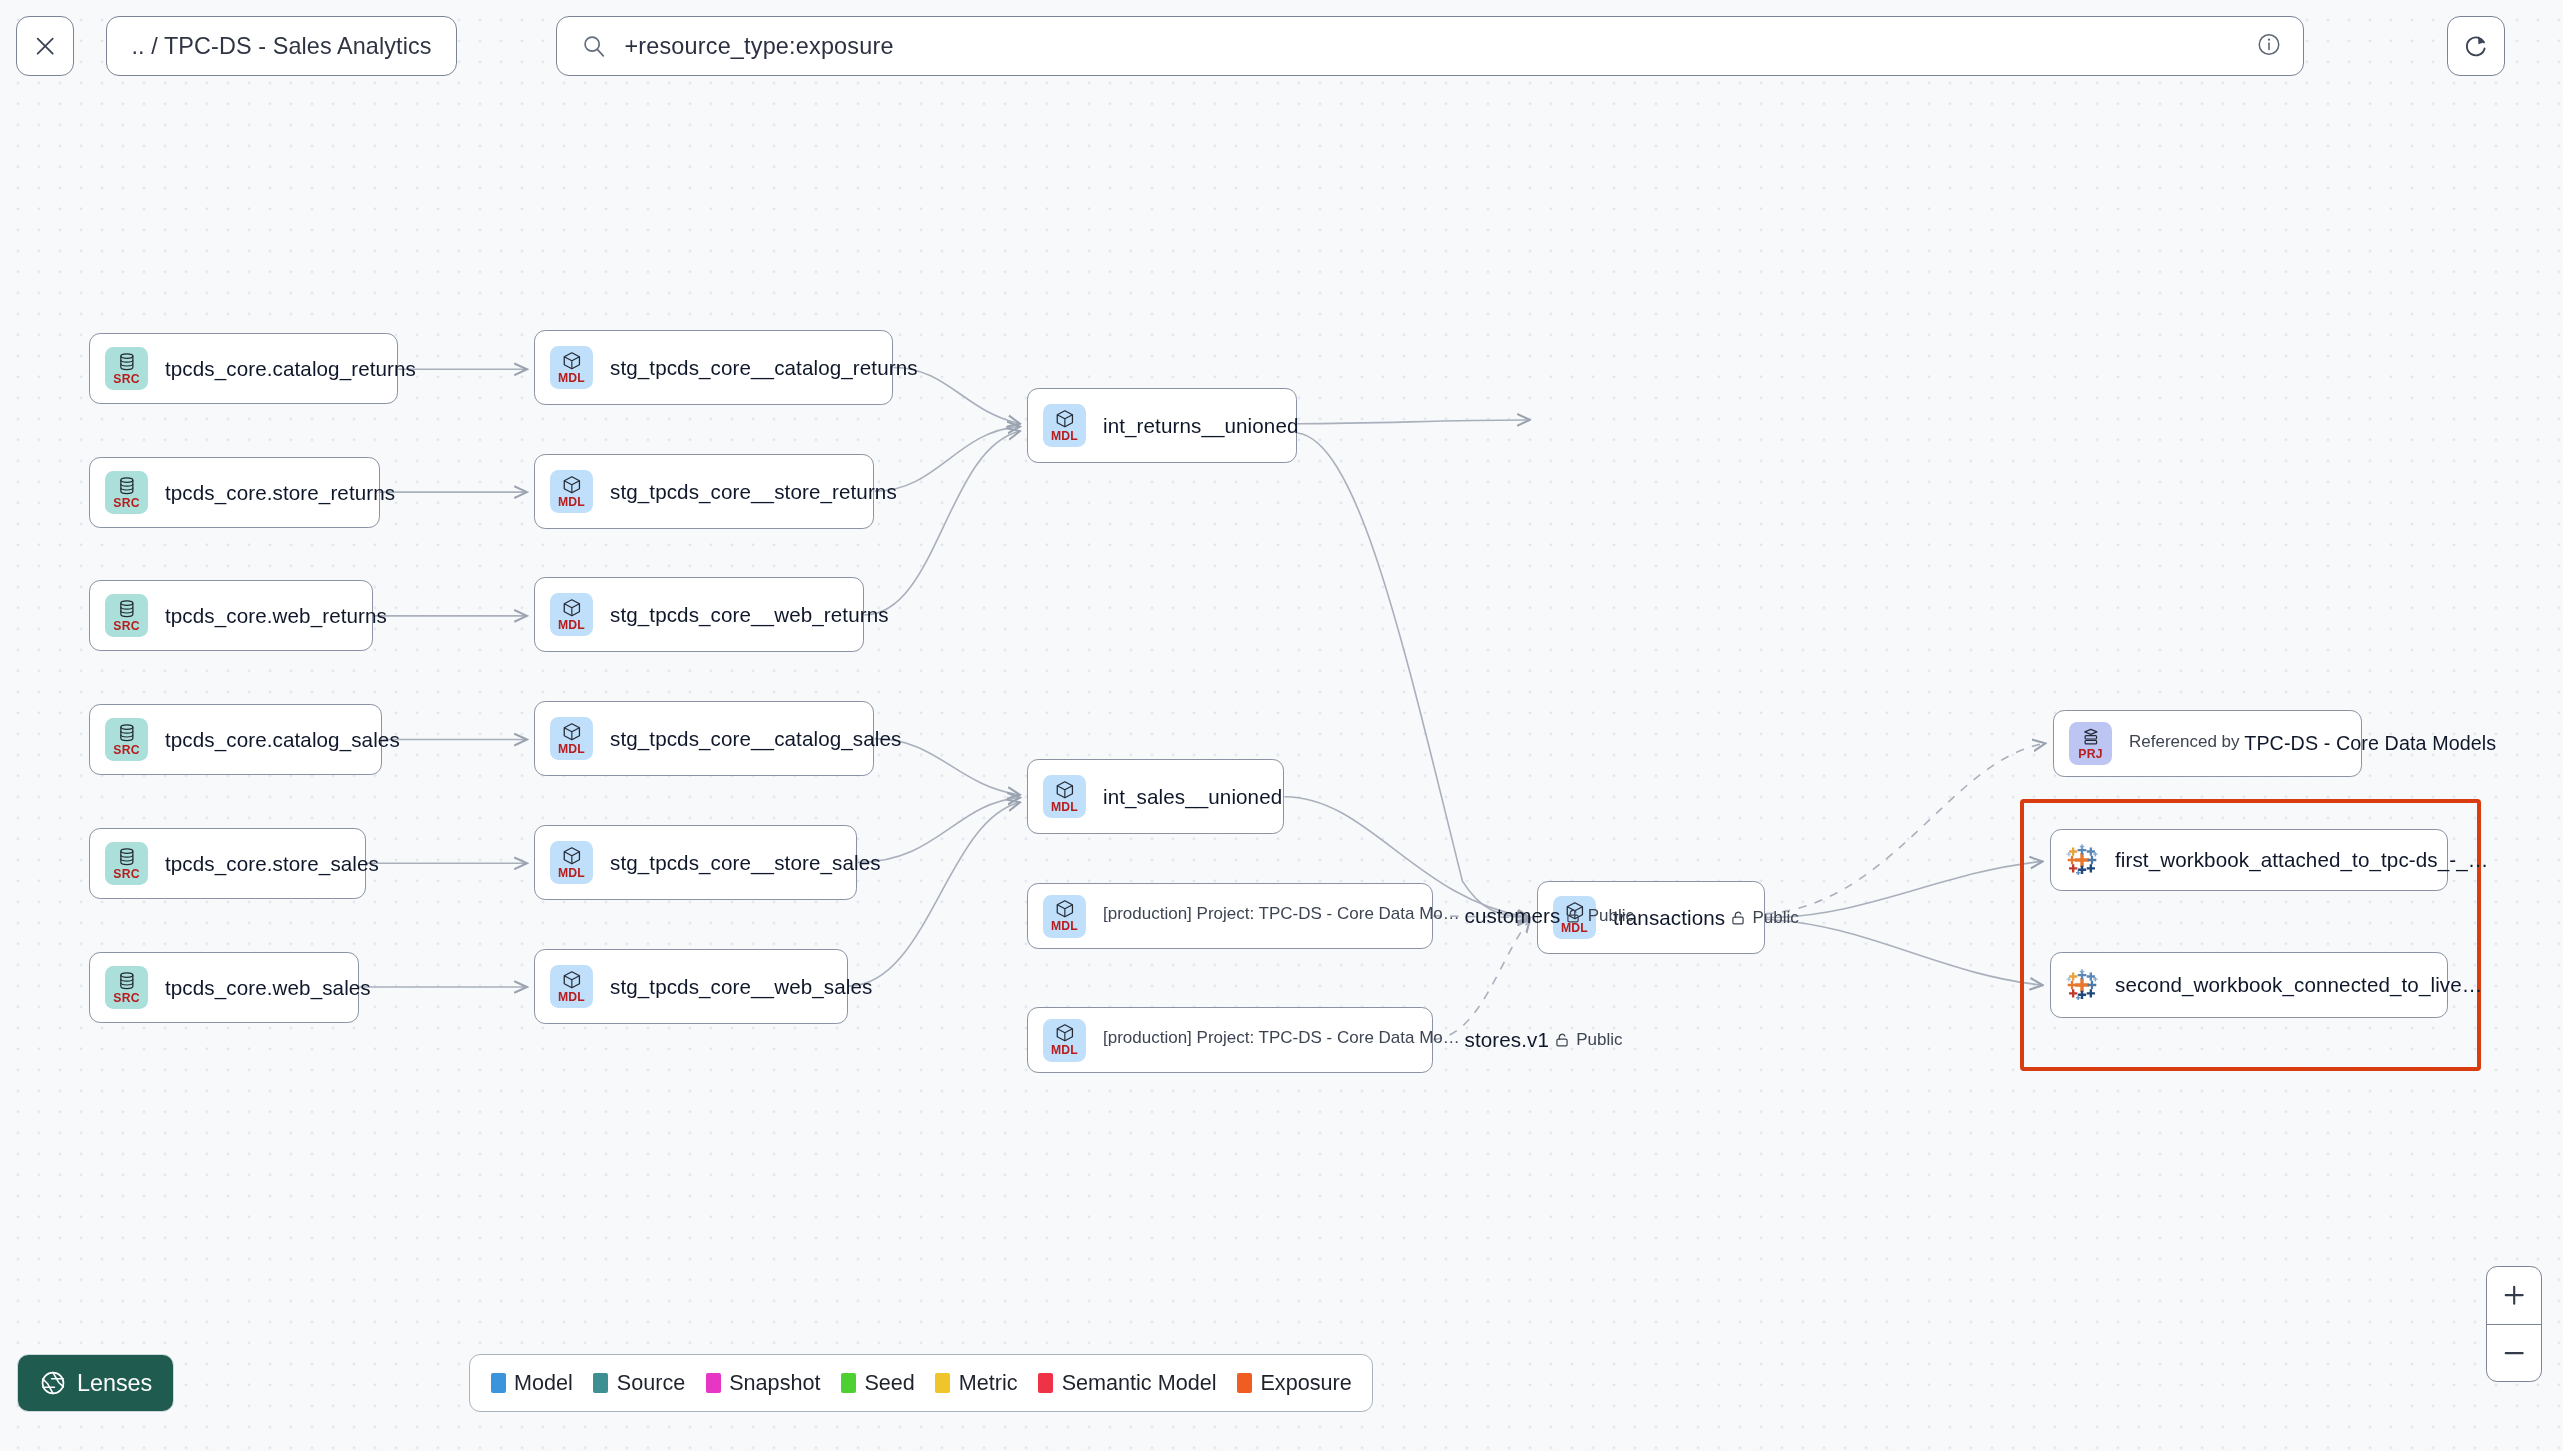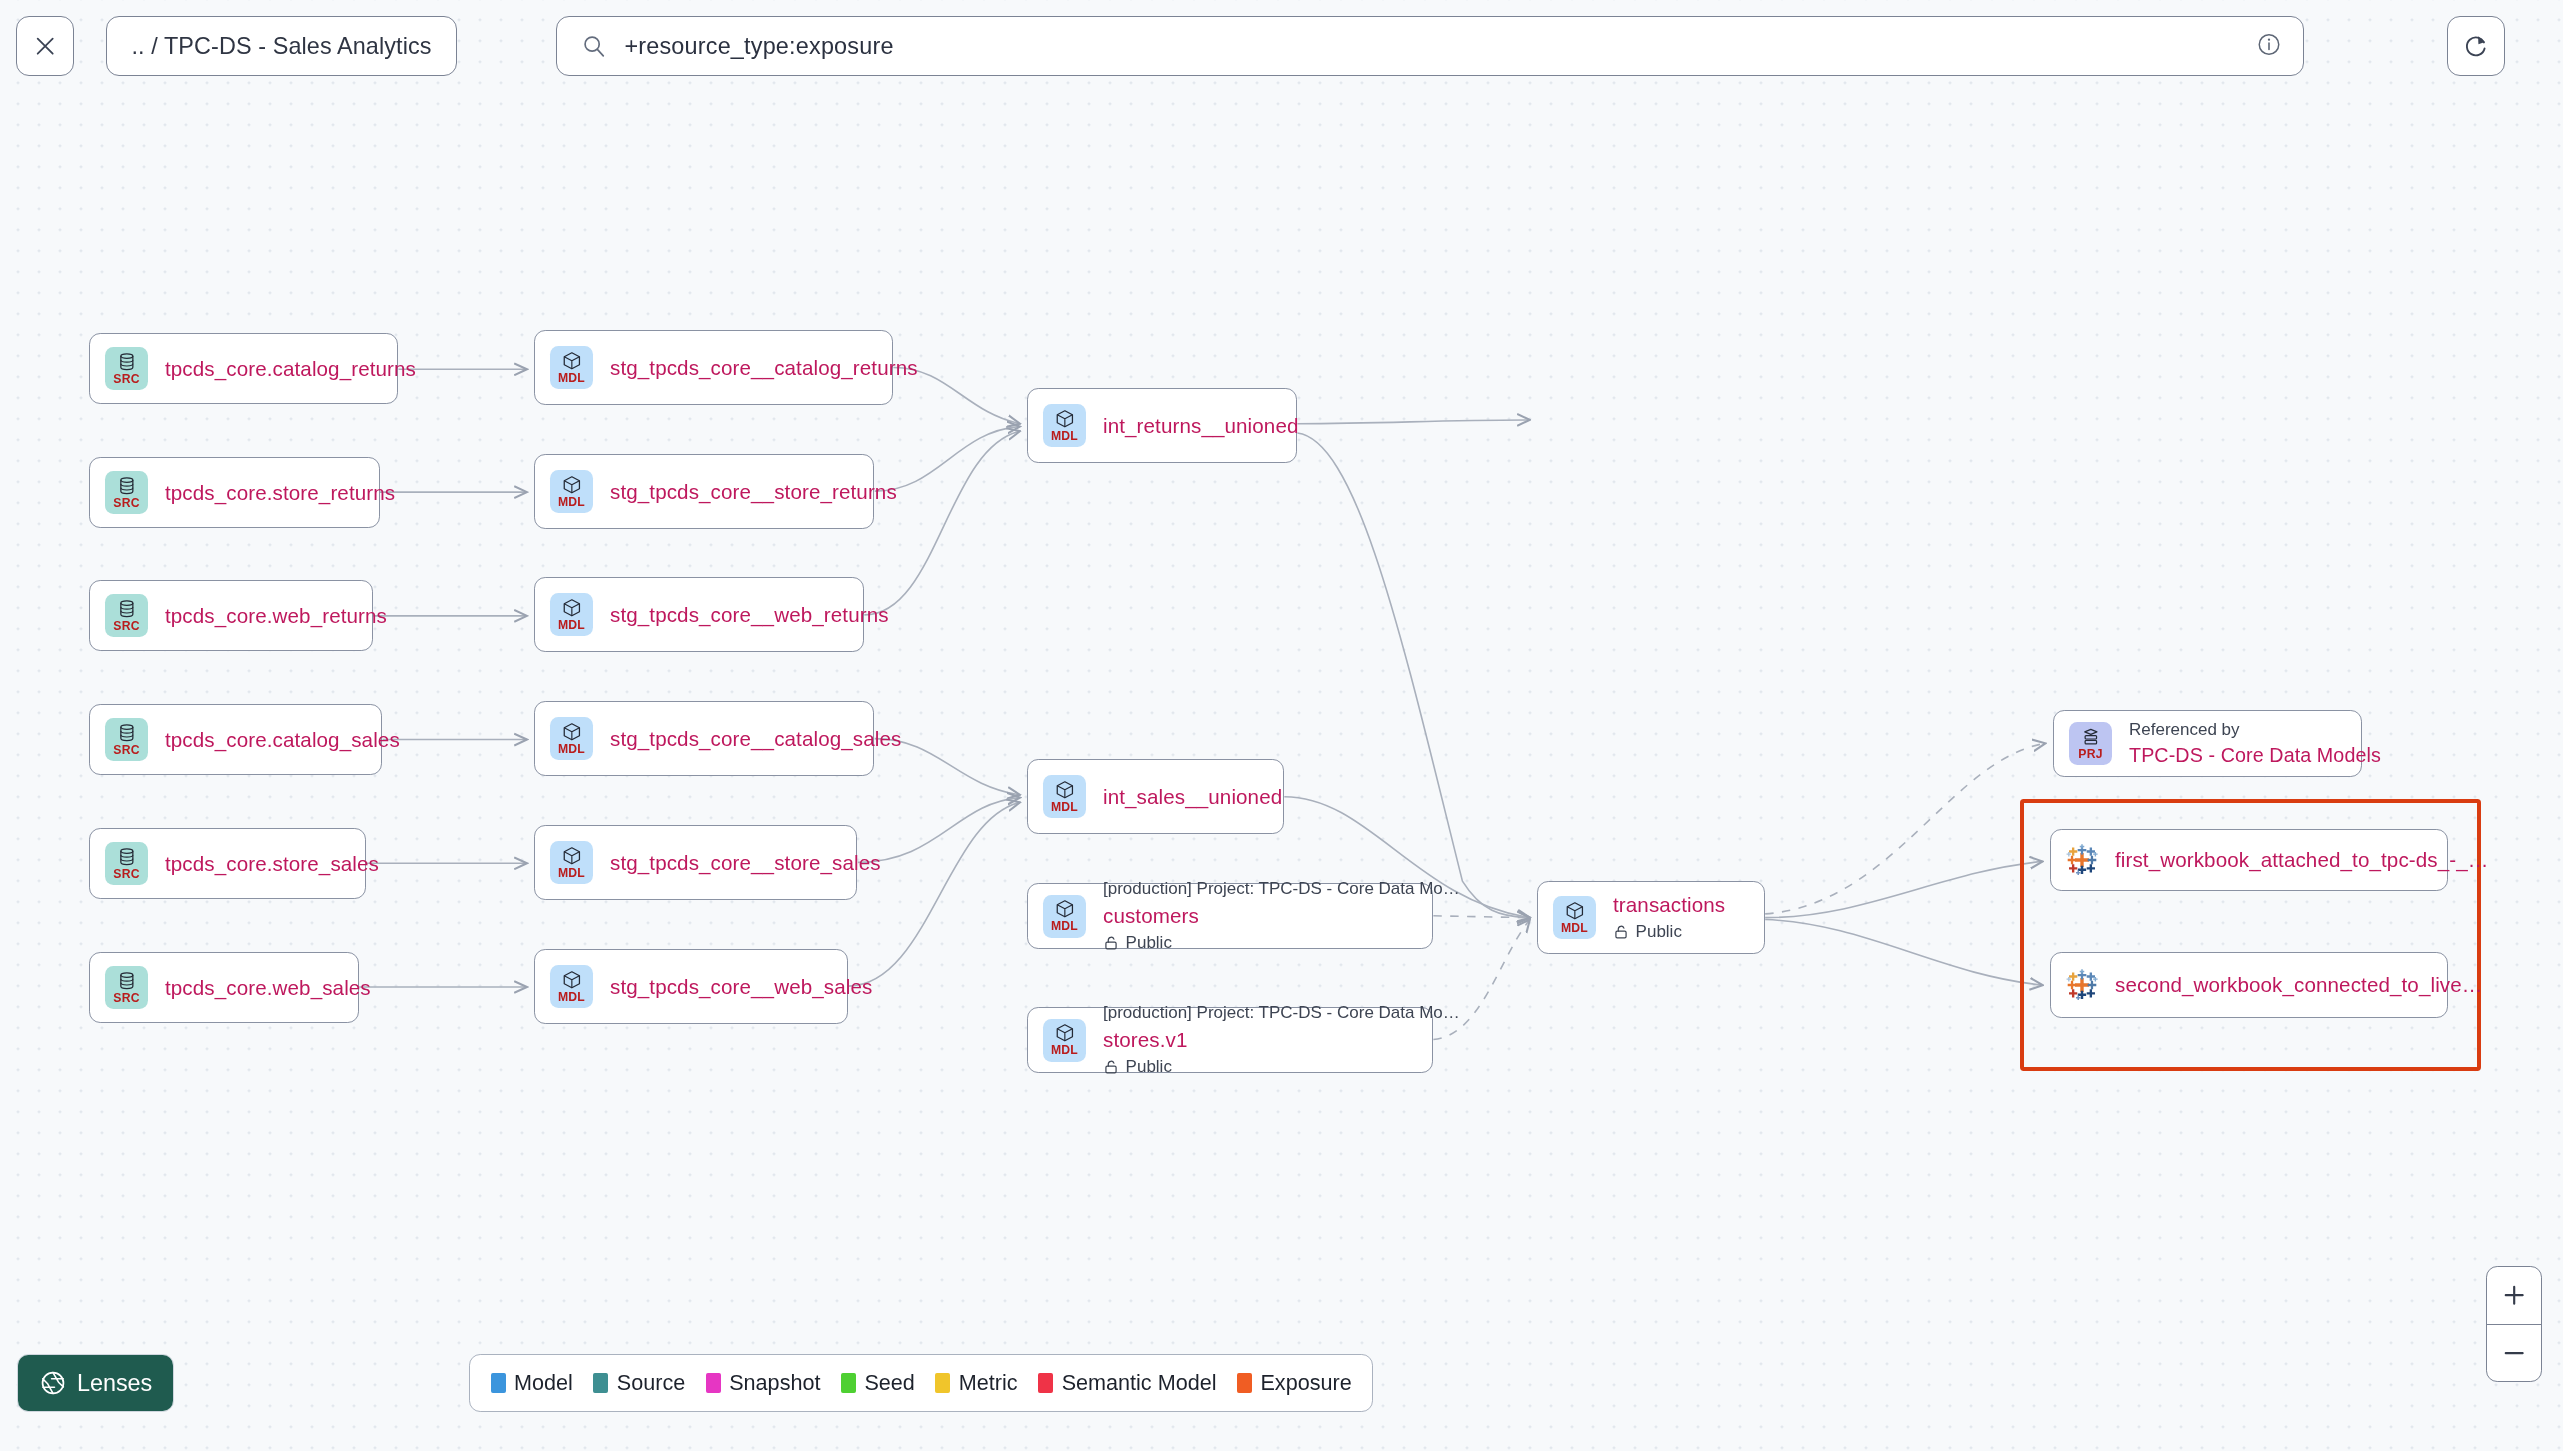--- a/index.html
+++ b/index.html
@@ -66,24 +66,24 @@
   }
   .badge.src { background: #abdfd9; }
   .badge.mdl { background: #bfdffa; }
   .badge.prj { background: #bdc5f2; }
   .badge .glyph { height: 19px; display: flex; align-items: center; }
   .badge .tag {
     font-size: 12.2px; font-weight: 600; color: #b91c1c;
     margin-top: 1.9px; letter-spacing: 0.2px;
   }
   .node .nlabel {
-    font-size: 20.6px; color: #be185d; white-space: nowrap;
+    font-size: 20.6px; color: #0f172a; white-space: nowrap;
     letter-spacing: 0.1px;
   }
-  .node .nbody { display: flex; flex-direction: column; gap: 4.7px; }
+  .node .nbody { display: flex; flex-direction: row; gap: 4.7px; }
   .node .nsub {
     font-size: 17px; color: #3d4452; white-space: nowrap;
   }
   .node .nvis {
     font-size: 17px; color: #3d4452; display: flex; align-items: center; gap: 6.6px;
   }
   .tableau-ico { width: 32px; height: 32px; min-width: 32px; margin-right: 17px; }
 
   
   #highlight-box {

